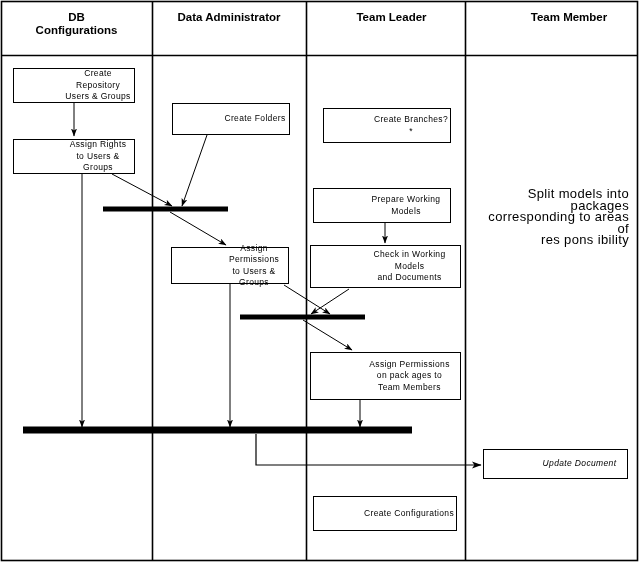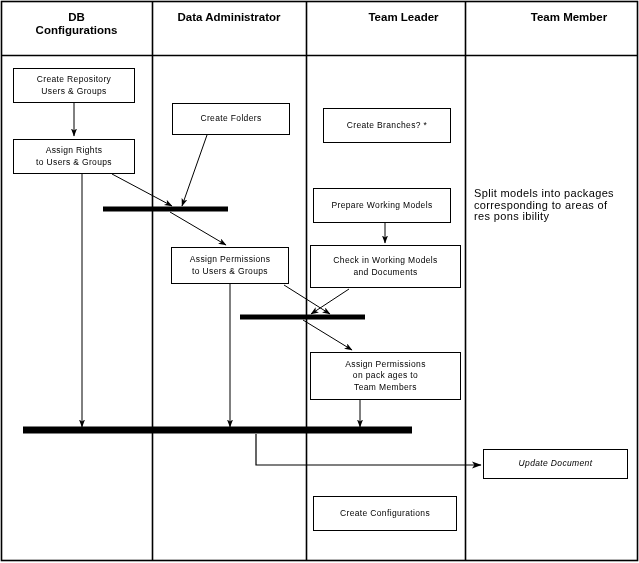--- a/index.html
+++ b/index.html
@@ -29,25 +29,26 @@
     background:#ffffff;
     display:flex;
     align-items:center;
     justify-content:center;
     text-align:center;
     font-size:8.5px;
     line-height:11.5px;
     color:#000000;
     letter-spacing:0.35px;
     white-space:pre-line;
+    padding-left:48px;
   }
   .note-text{
     position:absolute;
-    text-align:left;
-    font-size:11px;
+    text-align:right;
+    font-size:13px;
     line-height:11.5px;
     color:#000000;
     letter-spacing:0.35px;
     white-space:pre-line;
   }
 </style>
 </head>
 <body>
 
 <div id="diagram">
@@ -83,21 +84,21 @@
         <rect x="103" y="206.5" width="125" height="5" fill="#000000"></rect>
         <rect x="240" y="314.5" width="125" height="5" fill="#000000"></rect>
         <rect x="23" y="426.5" width="389" height="7" fill="#000000"></rect>
       </g>
   </svg>
 
   <div id="lane-header-layer">
       <div class="lane-header-label" style="left: 1px; top: 11px; width: 151px;">DB
 Configurations</div>
       <div class="lane-header-label" style="left: 152px; top: 11px; width: 154px;">Data Administrator</div>
-      <div class="lane-header-label" style="left: 324px; top: 11px; width: 159px;">Team Leader</div>
+      <div class="lane-header-label" style="left: 312px; top: 11px; width: 159px;">Team Leader</div>
       <div class="lane-header-label" style="left: 465px; top: 11px; width: 208px;">Team Member</div>
     </div>
   <div id="node-layer">
       <div class="node-box" style="left: 13px; top: 68px; width: 122px; height: 35px;"><span>Create Repository
 Users &amp; Groups</span></div>
       <div class="node-box" style="left: 13px; top: 139px; width: 122px; height: 35px;"><span>Assign Rights
 to Users &amp; Groups</span></div>
       <div class="node-box" style="left: 172px; top: 103px; width: 118px; height: 32px;"><span>Create Folders</span></div>
       <div class="node-box" style="left: 171px; top: 247px; width: 118px; height: 37px;"><span>Assign Permissions
 to Users &amp; Groups</span></div>

